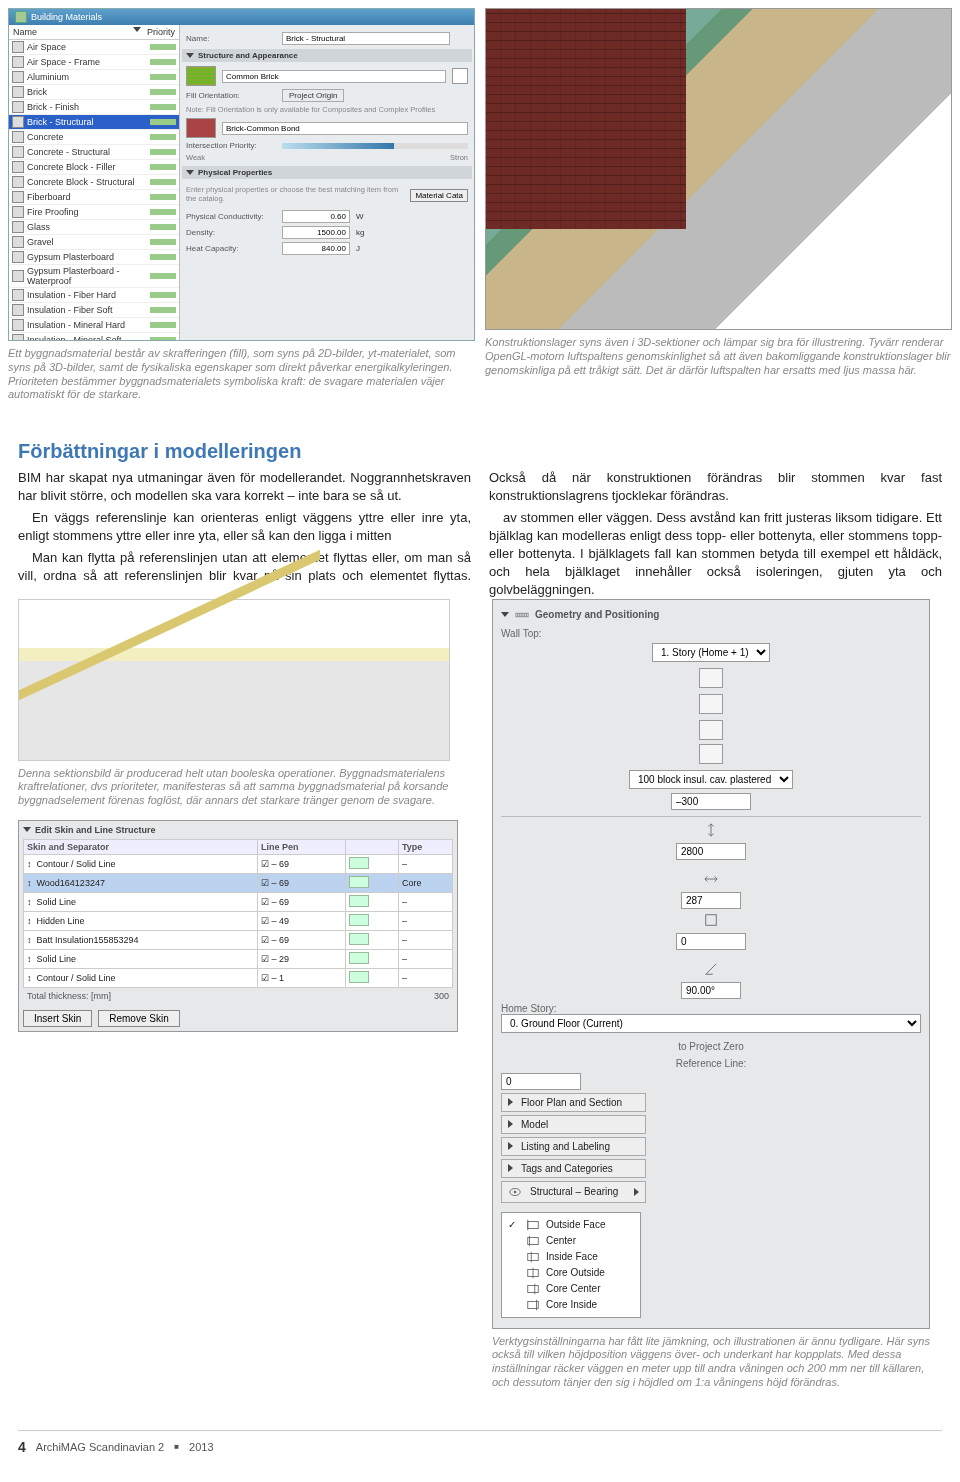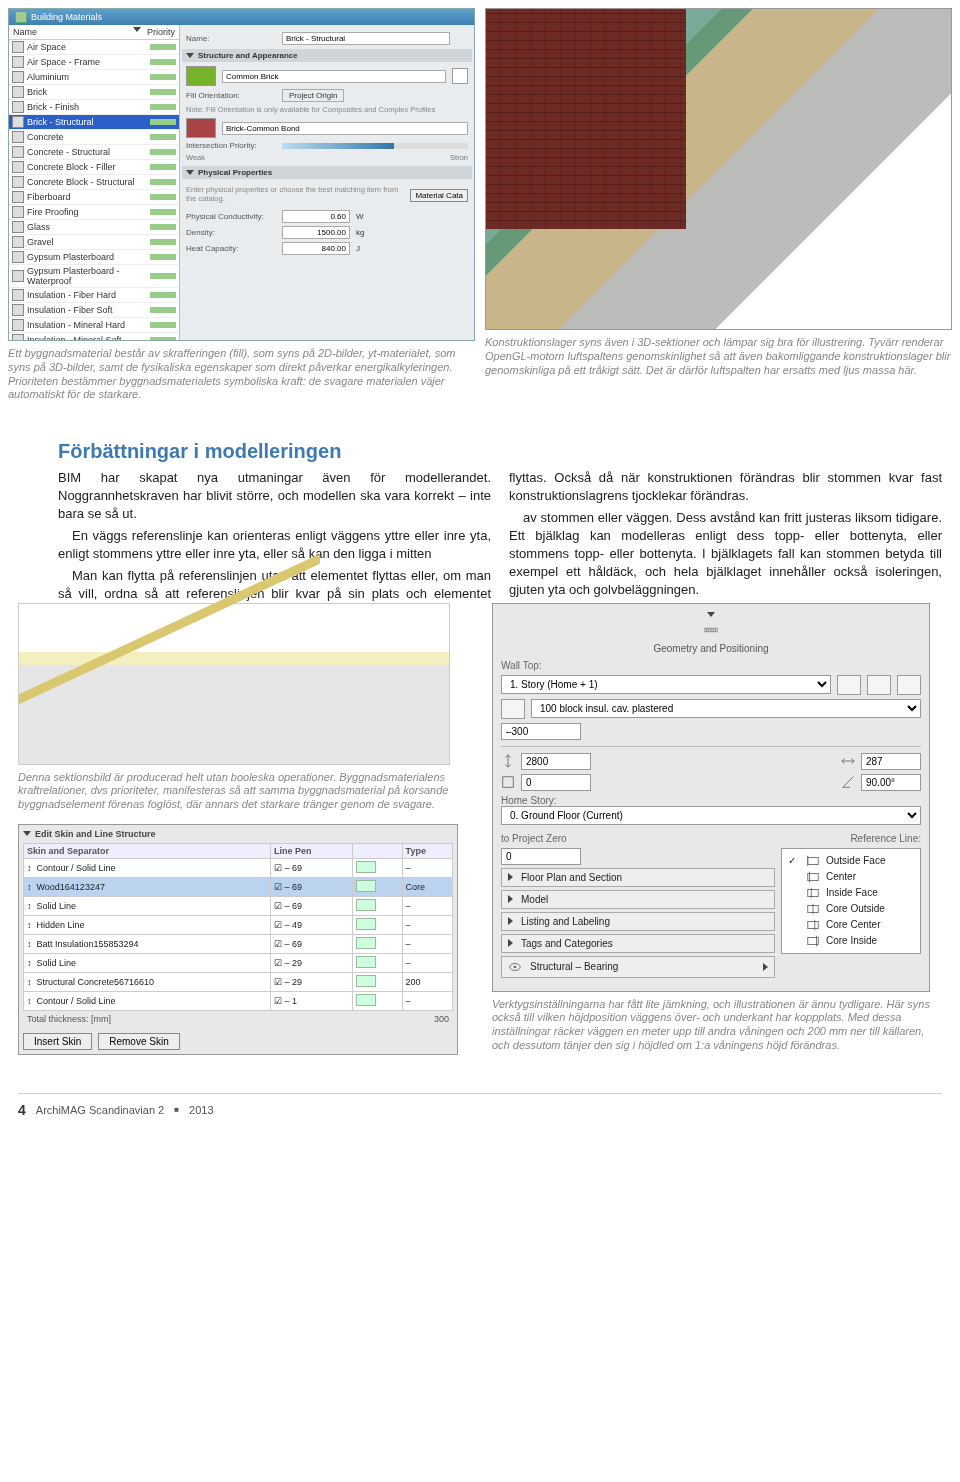--- a/index.html
+++ b/index.html
@@ -29,33 +29,33 @@
 .brick-th2 { width:28px;height:18px;background:#a44;border:1px solid #999;}
 
 
 .render3d { border:1px solid #999; height:320px; background:linear-gradient(135deg,#7a9 0%,#7a9 30%,#697 30%,#697 34%,#c9b58a 34%,#c9b58a 50%,#bbb 50%,#bbb 70%,#fff 70%); position:relative; }
 .render3d .brick { position:absolute; left:0;top:0;width:200px;height:220px;
   background:repeating-linear-gradient(0deg,#7a2f2a 0 8px,#5c221e 8px 9px),repeating-linear-gradient(90deg,rgba(0,0,0,.1) 0 14px,rgba(0,0,0,.2) 14px 15px);
   background-blend-mode:multiply;}
 
 .caption { font-size:11px; line-height:1.25; color:#888; margin:6px 0 12px; font-style:italic; }
 
-.article { padding:0 18px;margin-left:40px; }
+.article { padding:0 18px; }
 .article h2 { color:#3f79b4; font-size:20px; margin:26px 0 6px; font-weight:bold; }
 .article .body { font-size:13px; line-height:1.38; column-count:2; column-gap:18px; text-align:justify; }
 .article .body p { margin:0 0 4px; text-indent:14px; }
 .article .body p:first-child { text-indent:0; }
 .section-img { width:430px; height:160px; border:1px solid #ccc; background:linear-gradient(180deg,#fff 0%,#fff 30%,#f3efc0 30%,#f3efc0 38%,#e6e6e6 38%,#e6e6e6 100%); position:relative; }
 .section-img::before{content:"";position:absolute;top:20px;left:0;width:70%;height:10px;background:#d9c86f;transform:skewY(-25deg);}
 
 
 .geom-panel { border:1px solid #999; background:#e6e8ea; font-size:10px; padding:6px 8px; width:420px; }
-.geom-panel .h { display:flex;align-items:center;gap:6px;margin:2px 0 6px;font-weight:normal;color:#555;flex-direction:column;}
+.geom-panel .h { display:flex;align-items:center;gap:6px;margin:2px 0 6px;font-weight:bold;color:#555;}
 .geom-panel select,.geom-panel input { font-size:10px;border:1px solid #999;padding:2px 4px;background:#fff;}
-.geom-panel .row { display:flex;align-items:center;gap:6px;margin:4px 0; }
+.geom-panel .row { display:flex;align-items:center;gap:6px;margin:4px 0;flex-direction:column; }
 .geom-panel .btnic { width:22px;height:18px;border:1px solid #999;background:#f5f5f5;}
 .geom-panel .sep { border-top:1px solid #bbb;margin:6px 0;}
 .geom-panel .drop { background:#eee;border:1px solid #aaa;padding:3px 6px;margin:3px 0;display:flex;align-items:center;gap:8px;}
 .geom-panel .refbox{border:1px solid #999;background:#fff;padding:4px;}
 .geom-panel .refitem{display:flex;align-items:center;gap:6px;padding:1px 2px;}
 .geom-panel .refitem .chk{width:12px;}
 
 
 .skin-panel { border:1px solid #999; background:#e6e8ea; font-size:9px; width:430px; padding:4px; margin:8px 0 4px;}
 .skin-panel .hh{display:flex;align-items:center;gap:4px;font-weight:bold;color:#444;margin-bottom:4px;}
@@ -323,26 +323,20 @@
                 <td>↕ &nbsp;Batt Insulation155853294</td>
                 <td>☑ – 69</td>
                 <td><span style="display:inline-block;width:18px;height:10px;background:#cfd;border:1px solid #9b9;"></span></td>
                 <td>–</td>
               </tr>
               <tr>
                 <td>↕ &nbsp;Solid Line</td>
                 <td>☑ – 29</td>
                 <td><span style="display:inline-block;width:18px;height:10px;background:#cfd;border:1px solid #9b9;"></span></td>
                 <td>–</td>
-              </tr>
-              <tr>
-                <td>↕ &nbsp;Structural Concrete56716610</td>
-                <td>☑ – 29</td>
-                <td><span style="display:inline-block;width:18px;height:10px;background:#cfd;border:1px solid #9b9;"></span></td>
-                <td>200</td>
               </tr>
               <tr>
                 <td>↕ &nbsp;Contour / Solid Line</td>
                 <td>☑ – 1</td>
                 <td><span style="display:inline-block;width:18px;height:10px;background:#cfd;border:1px solid #9b9;"></span></td>
                 <td>–</td>
               </tr>
             </tbody>
         </table>
         <div class="totline">

